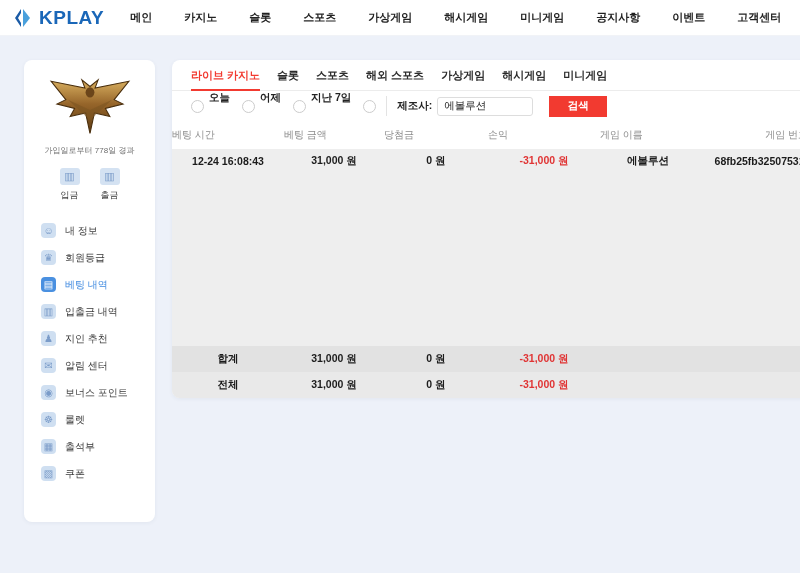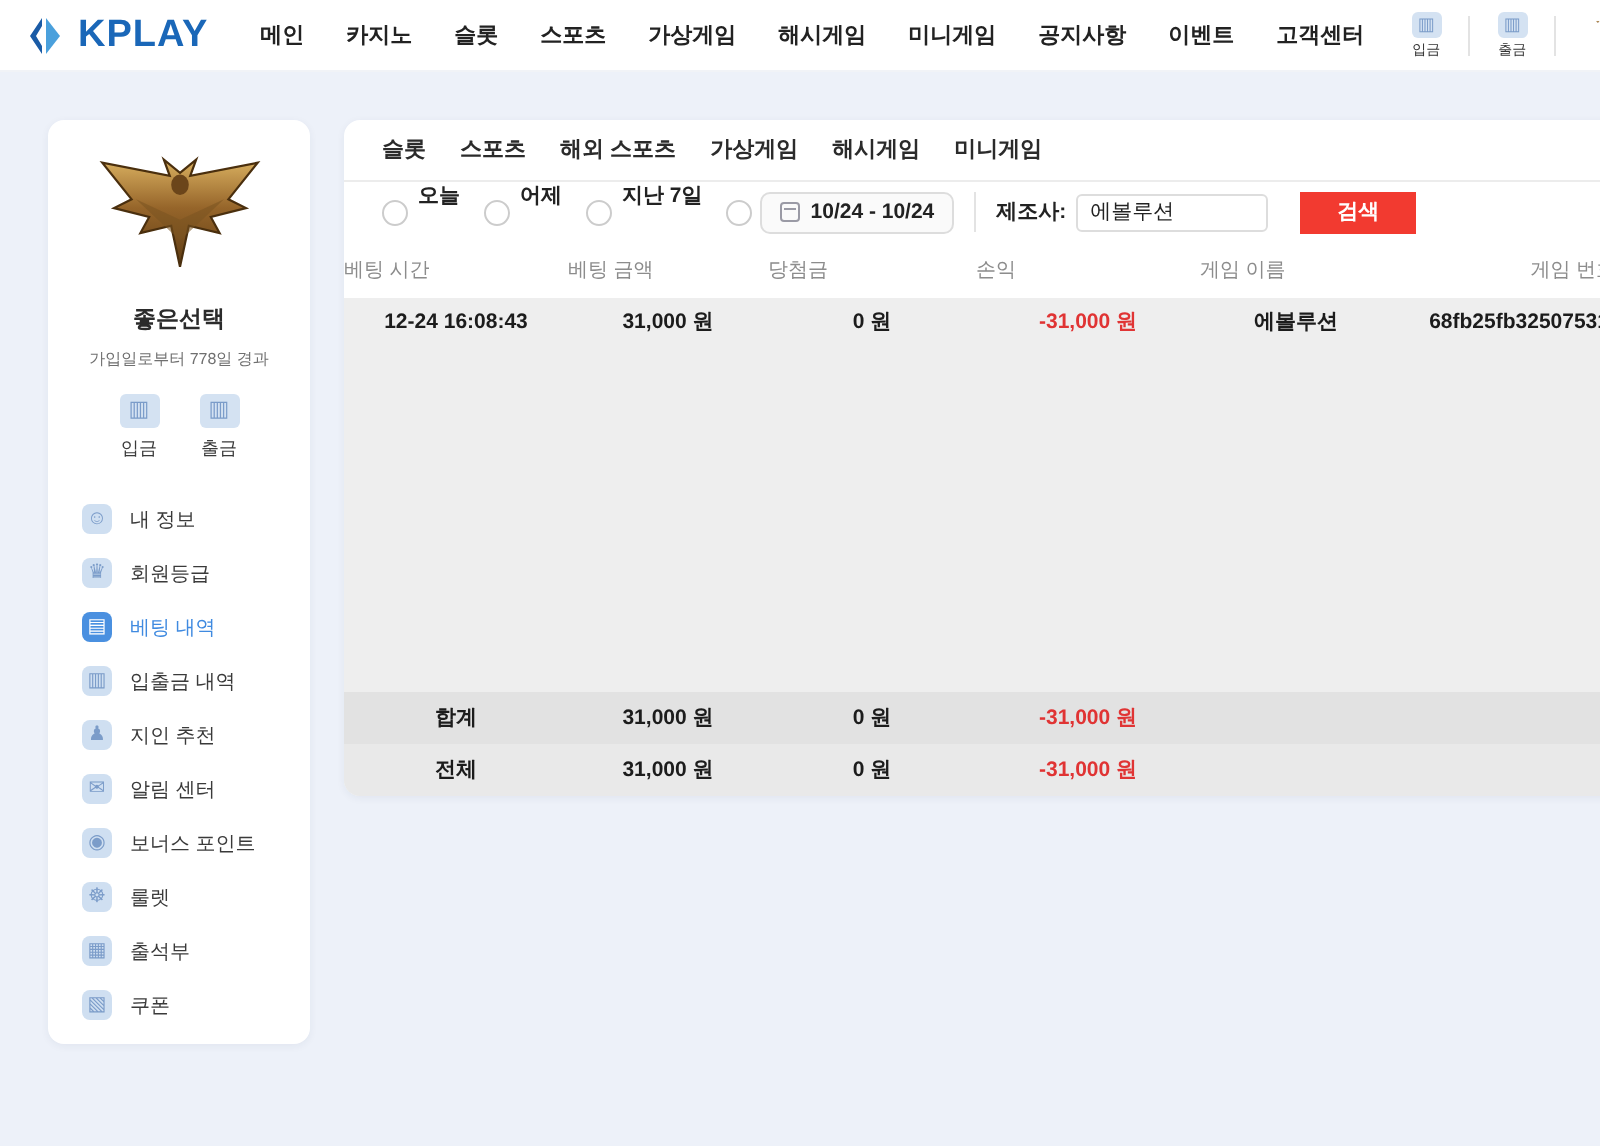--- a/index.html
+++ b/index.html
@@ -4,21 +4,21 @@
 <style>
   *{margin:0;padding:0;box-sizing:border-box;font-family:"Liberation Sans",sans-serif}
   html,body{width:800px;height:573px;overflow:hidden}
   body{background:#edf1f9;position:relative;font-size:11px;color:#1d1d1d}
 
   
   .header{position:absolute;top:0;left:0;width:800px;height:36px;background:#fff;display:flex;border-bottom:1px solid #f1f3f7}
   .logo{display:flex;align-items:center;gap:3px;margin-left:12px;cursor:pointer}
   .logo-brackets{display:flex;align-items:center}
   .logo-text{font-size:19px;font-weight:bold;color:#1a67b8;letter-spacing:.5px}
-  .topnav{display:flex;align-items:center;gap:21px;margin-left:26px}
+  .topnav{display:flex;align-items:center;gap:32px;margin-left:26px}
   .topnav .nav-item{font-size:11px;font-weight:bold;color:#222;cursor:pointer;white-space:nowrap}
   .quick{display:flex;align-items:center;margin-left:14px}
   .quick-item{display:flex;flex-direction:column;align-items:center;width:34px;cursor:pointer}
   .quick-icon{width:15px;height:13px;background:#d4e2f2;border-radius:3px;color:#7b9cc9;font-size:9px;line-height:13px;text-align:center}
   .quick-label{font-size:7px;color:#333;margin-top:1px;white-space:nowrap}
   .vdiv{width:1px;height:20px;background:#e3e3e3;margin:0 4px}
   .header-emblem{width:30px;height:22px;margin-left:16px}
 
   
   .sidebar{position:absolute;left:24px;top:60px;width:131px;height:462px;background:#fff;border-radius:8px;box-shadow:0 1px 4px rgba(30,50,90,.06);overflow:hidden}
@@ -124,21 +124,20 @@
       <linearGradient id="gold1" x1="0" y1="0" x2="0" y2="1">
         <stop offset="0" stop-color="#d9b060"></stop>
           <stop offset=".45" stop-color="#96652a"></stop>
           <stop offset="1" stop-color="#5e3c14"></stop>
       </linearGradient>
     </defs>
     <path d="M60 12 L71 3 67 14 113 5 93 30 105 36 81 42 87 53 66 48 60 76 54 48 33 53 39 42 15 36 27 30 7 5 53 14 49 3 Z" fill="url(#gold1)" stroke="#4a2f0e" stroke-width="1.5"></path>
     <ellipse cx="60" cy="20" rx="6" ry="7" fill="#6b451a"></ellipse>
     <path d="M30 30 L60 44 L90 30 L60 58 Z" fill="#7a5420" opacity=".55"></path>
   </svg>
-  <div class="username">좋은선택</div>
   <div class="signup-info">가입일로부터 778일 경과</div>
   <div class="side-actions">
     <div class="side-action">
       <span class="side-action-icon">▥</span>
       <span class="side-action-label">입금</span>
     </div>
     <div class="side-action">
       <span class="side-action-icon">▥</span>
       <span class="side-action-label">출금</span>
     </div>
@@ -183,40 +182,37 @@
     <div class="menu-item">
       <span class="menu-icon">▧</span>
       <span class="menu-label">쿠폰</span>
     </div>
   </div>
 </div>
 
 <div class="main-card">
 
   <div class="tabs">
+    <span class="tab active">라이브 카지노</span>
     <span class="tab">슬롯</span>
     <span class="tab">스포츠</span>
     <span class="tab">해외 스포츠</span>
     <span class="tab">가상게임</span>
     <span class="tab">해시게임</span>
     <span class="tab">미니게임</span>
   </div>
 
   <div class="filters">
     <input type="radio" name="period" class="radio" style="">
     <label class="radio-label">오늘</label>
     <input type="radio" name="period" class="radio" style="">
     <label class="radio-label">어제</label>
     <input type="radio" name="period" class="radio" style="">
     <label class="radio-label">지난 7일</label>
     <input type="radio" name="period" class="radio" style="">
-    <div class="date-btn">
-      <span class="cal-icon"></span>
-      <span class="date-text">10/24 - 10/24</span>
-    </div>
     <div class="vdiv" style="margin:0 10px"></div>
     <span class="maker-label">제조사:</span>
     <input class="maker-input" type="text" value="에볼루션" style="">
     <button class="search-btn">검색</button>
   </div>
 
   <div class="grid-row thead">
     <span class="th">베팅 시간</span>
     <span class="th">베팅 금액</span>
     <span class="th">당첨금</span>

